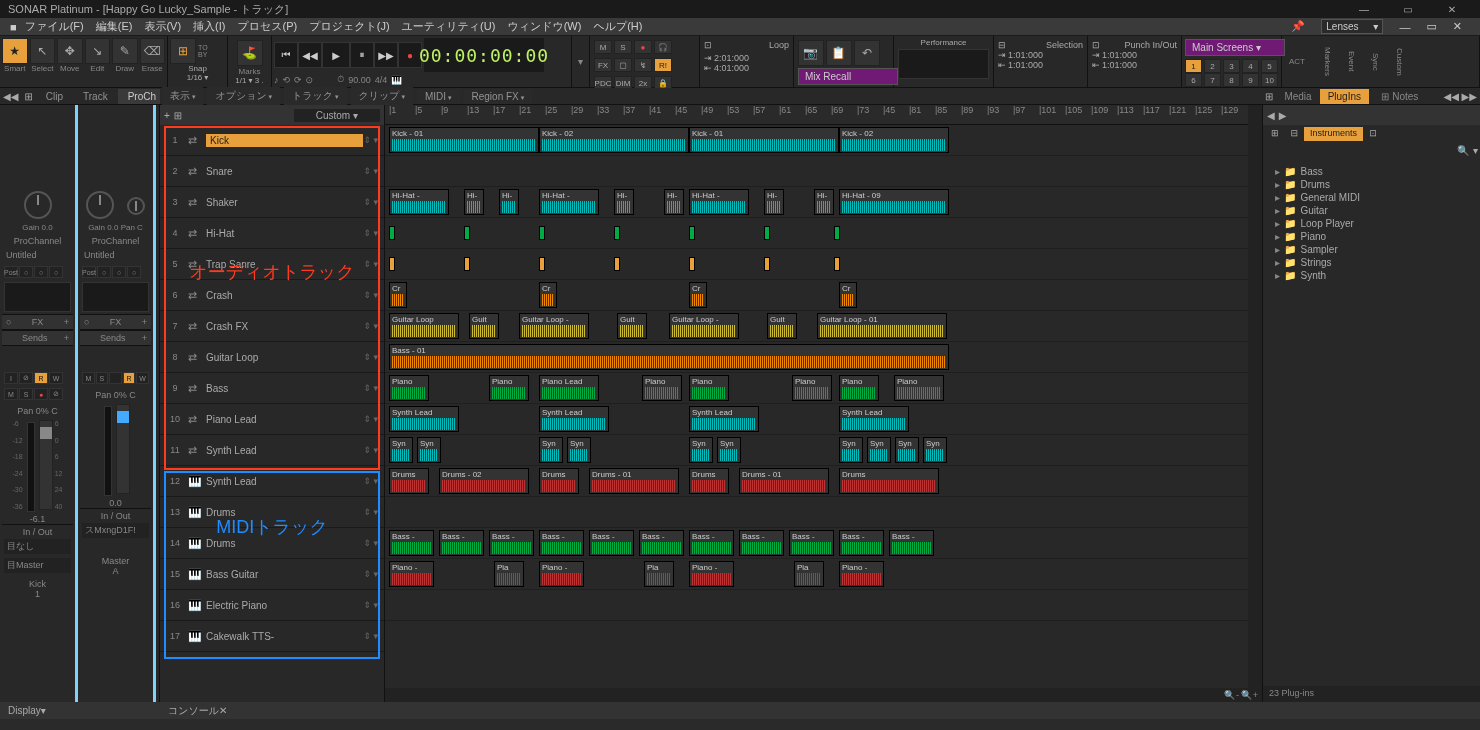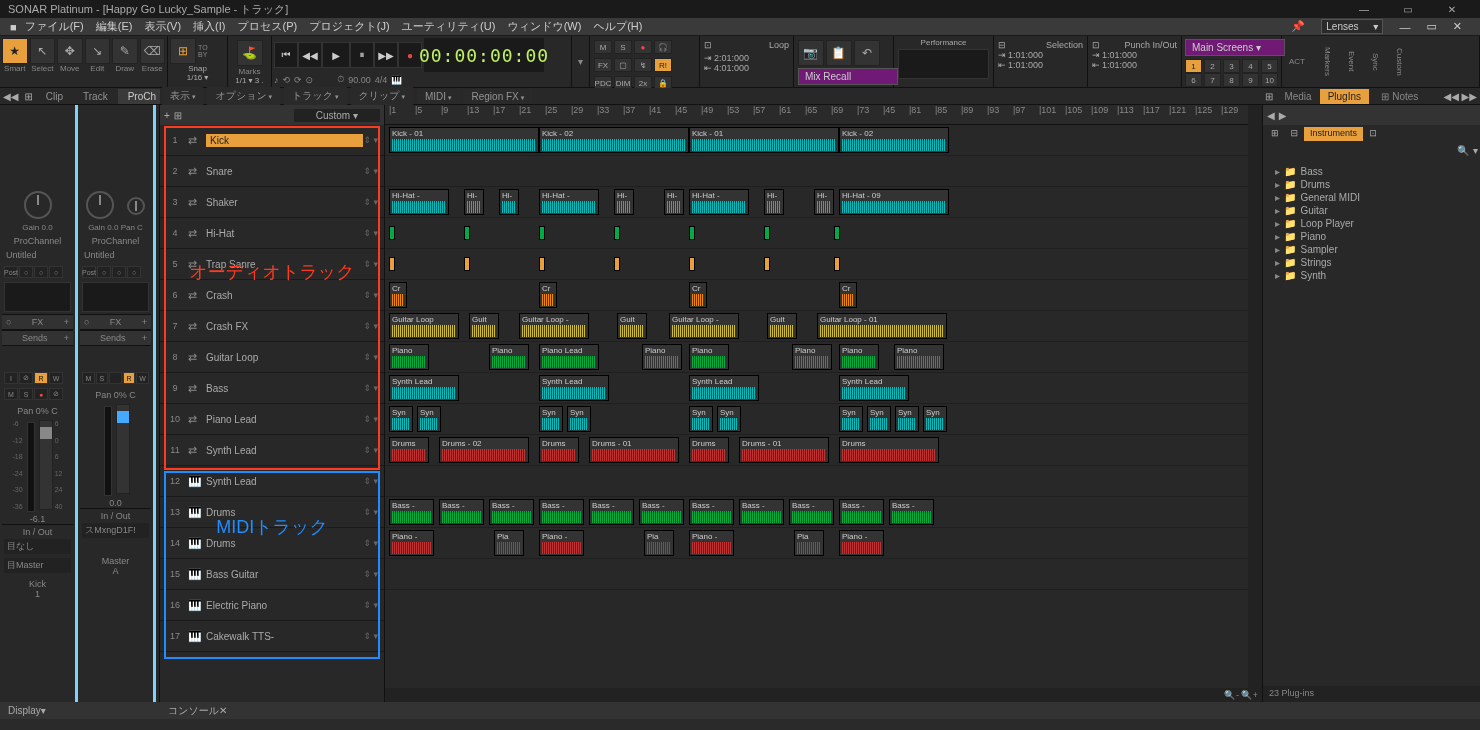--- a/index.html
+++ b/index.html
@@ -680,20 +680,26 @@
           <div class="clip yellow" style="left: 382px; width: 30px;">
             <div class="hdr">Guit</div>
             <div class="wave"></div>
           </div>
           <div class="clip yellow" style="left: 432px; width: 130px;">
             <div class="hdr">Guitar Loop - 01</div>
             <div class="wave"></div>
           </div>
         </div>
         <div class="lane">
+          <div class="clip orange" style="left: 4px; width: 560px;">
+            <div class="hdr">Bass - 01</div>
+            <div class="wave"></div>
+          </div>
+        </div>
+        <div class="lane">
           <div class="clip green" style="left: 4px; width: 40px;">
             <div class="hdr">Piano</div>
             <div class="wave"></div>
           </div>
           <div class="clip green" style="left: 104px; width: 40px;">
             <div class="hdr">Piano</div>
             <div class="wave"></div>
           </div>
           <div class="clip green" style="left: 154px; width: 60px;">
             <div class="hdr">Piano Lead</div>

